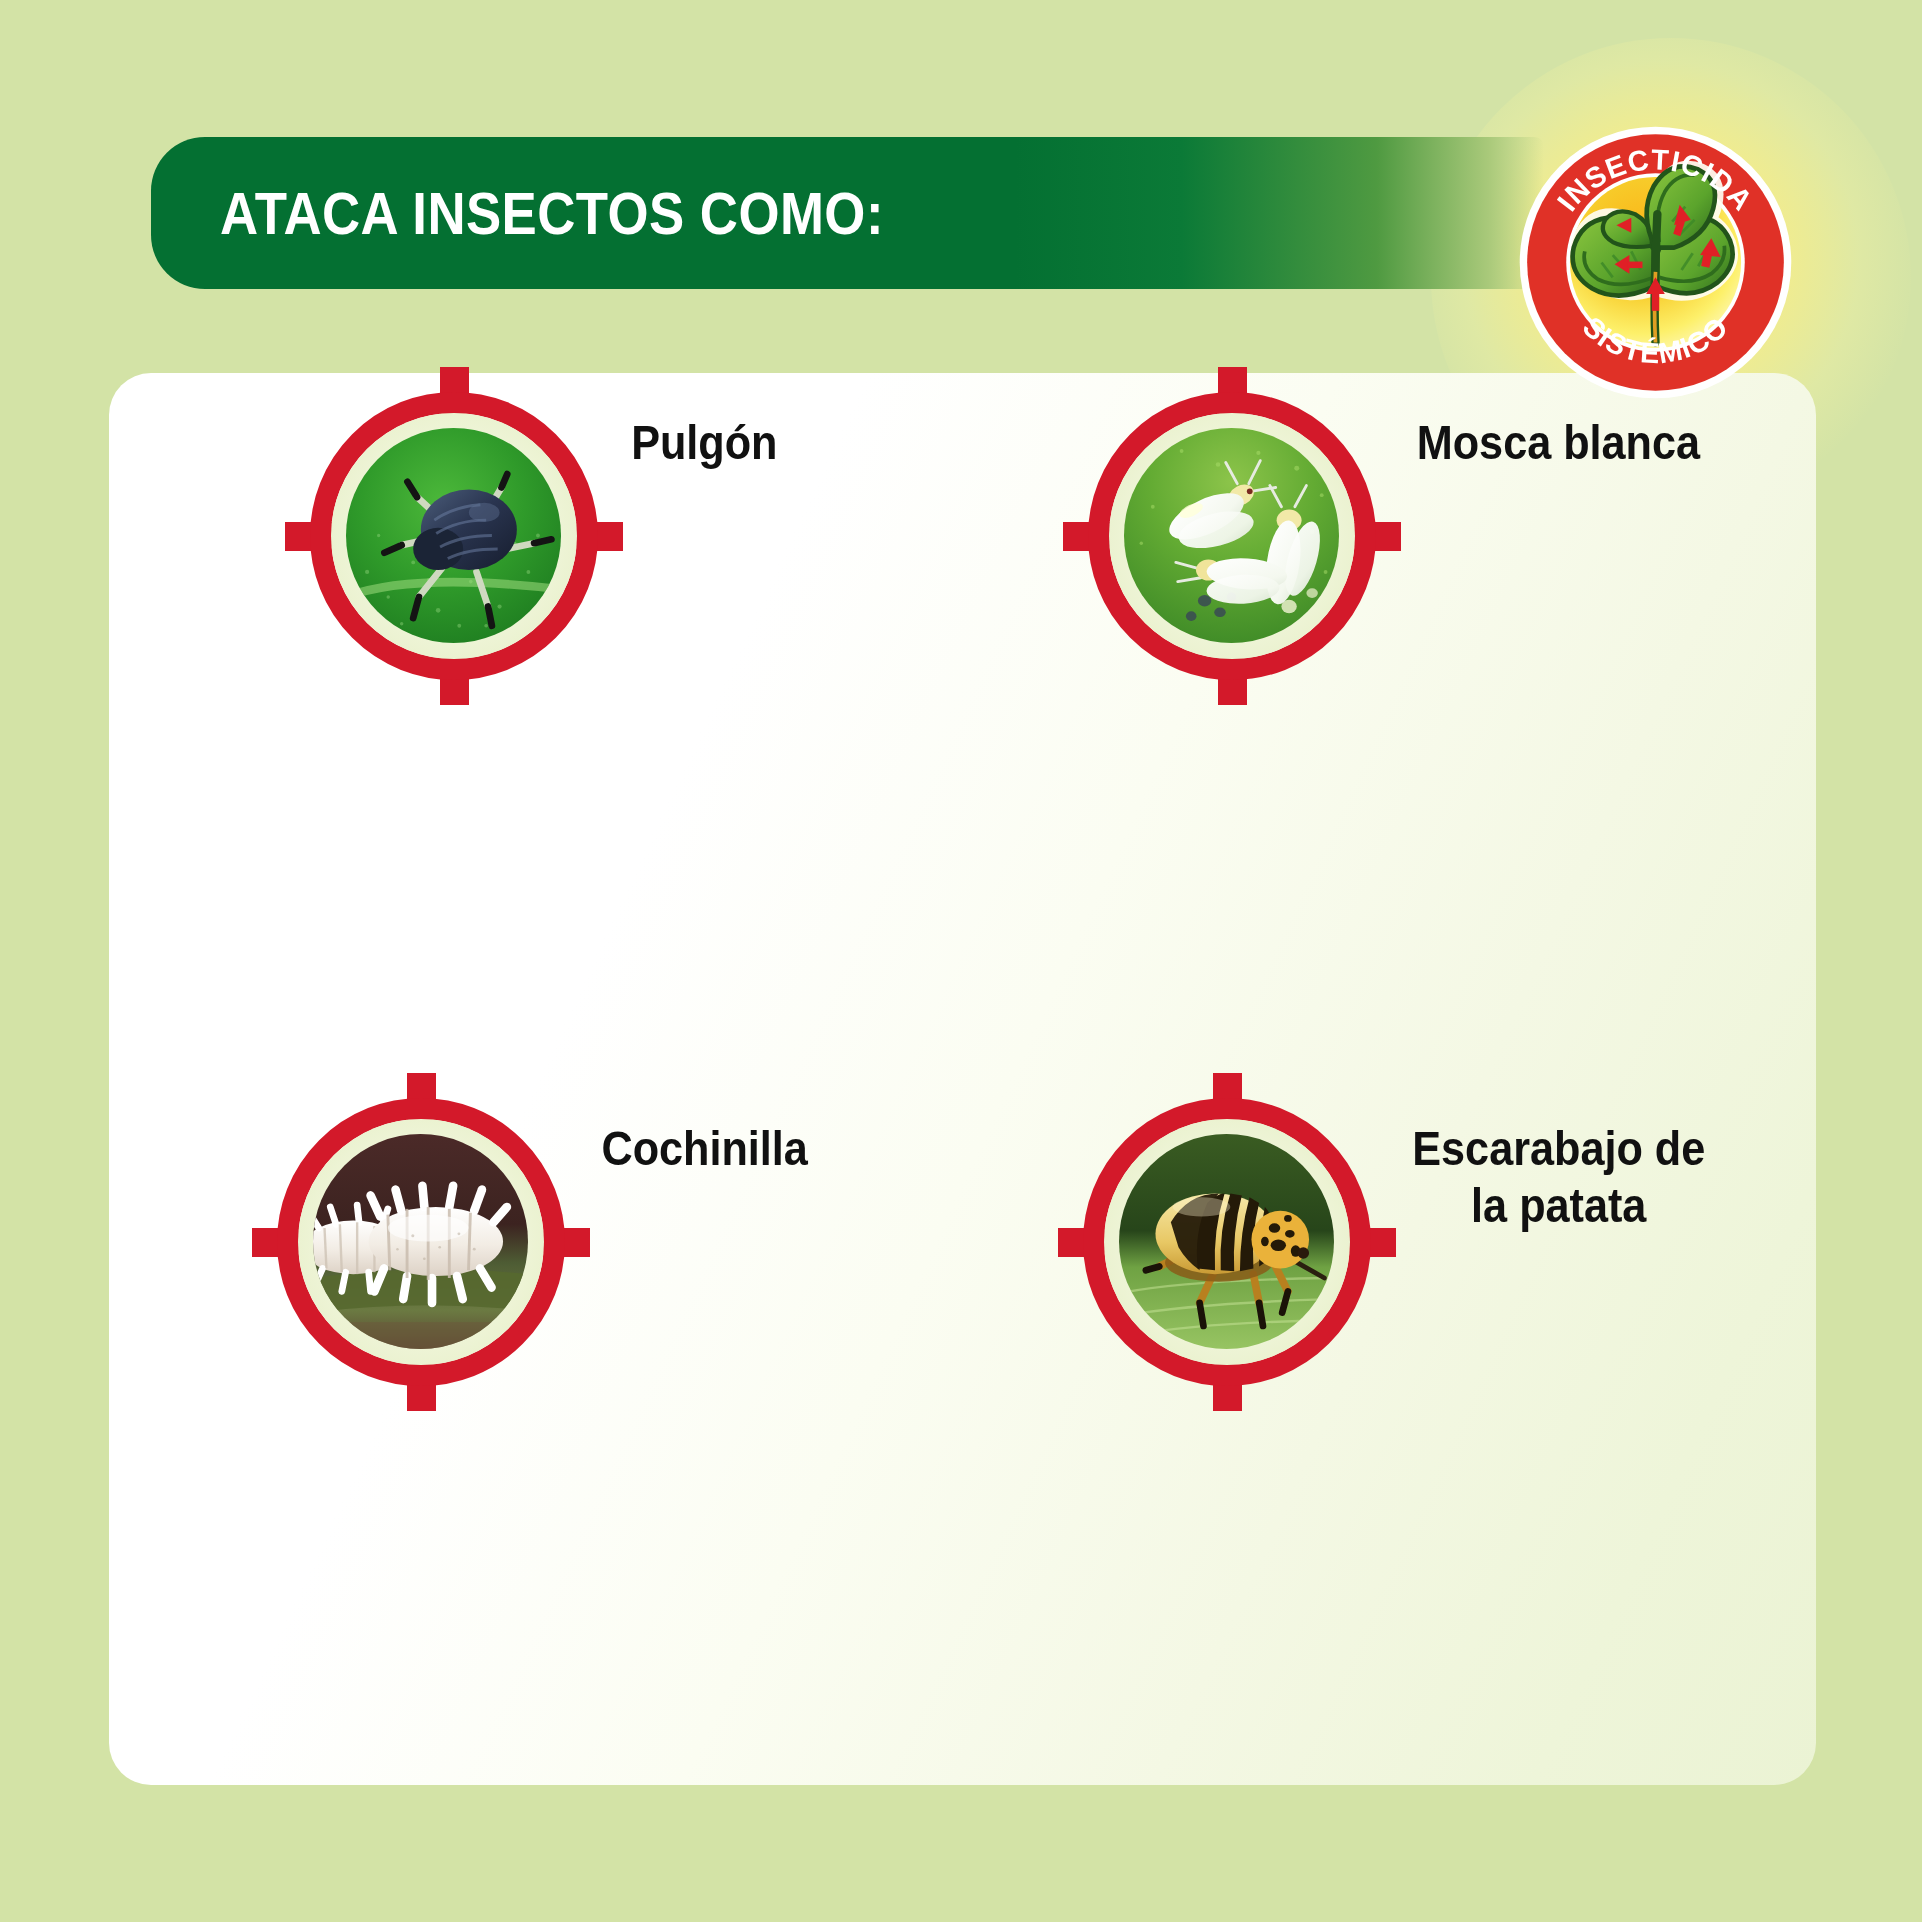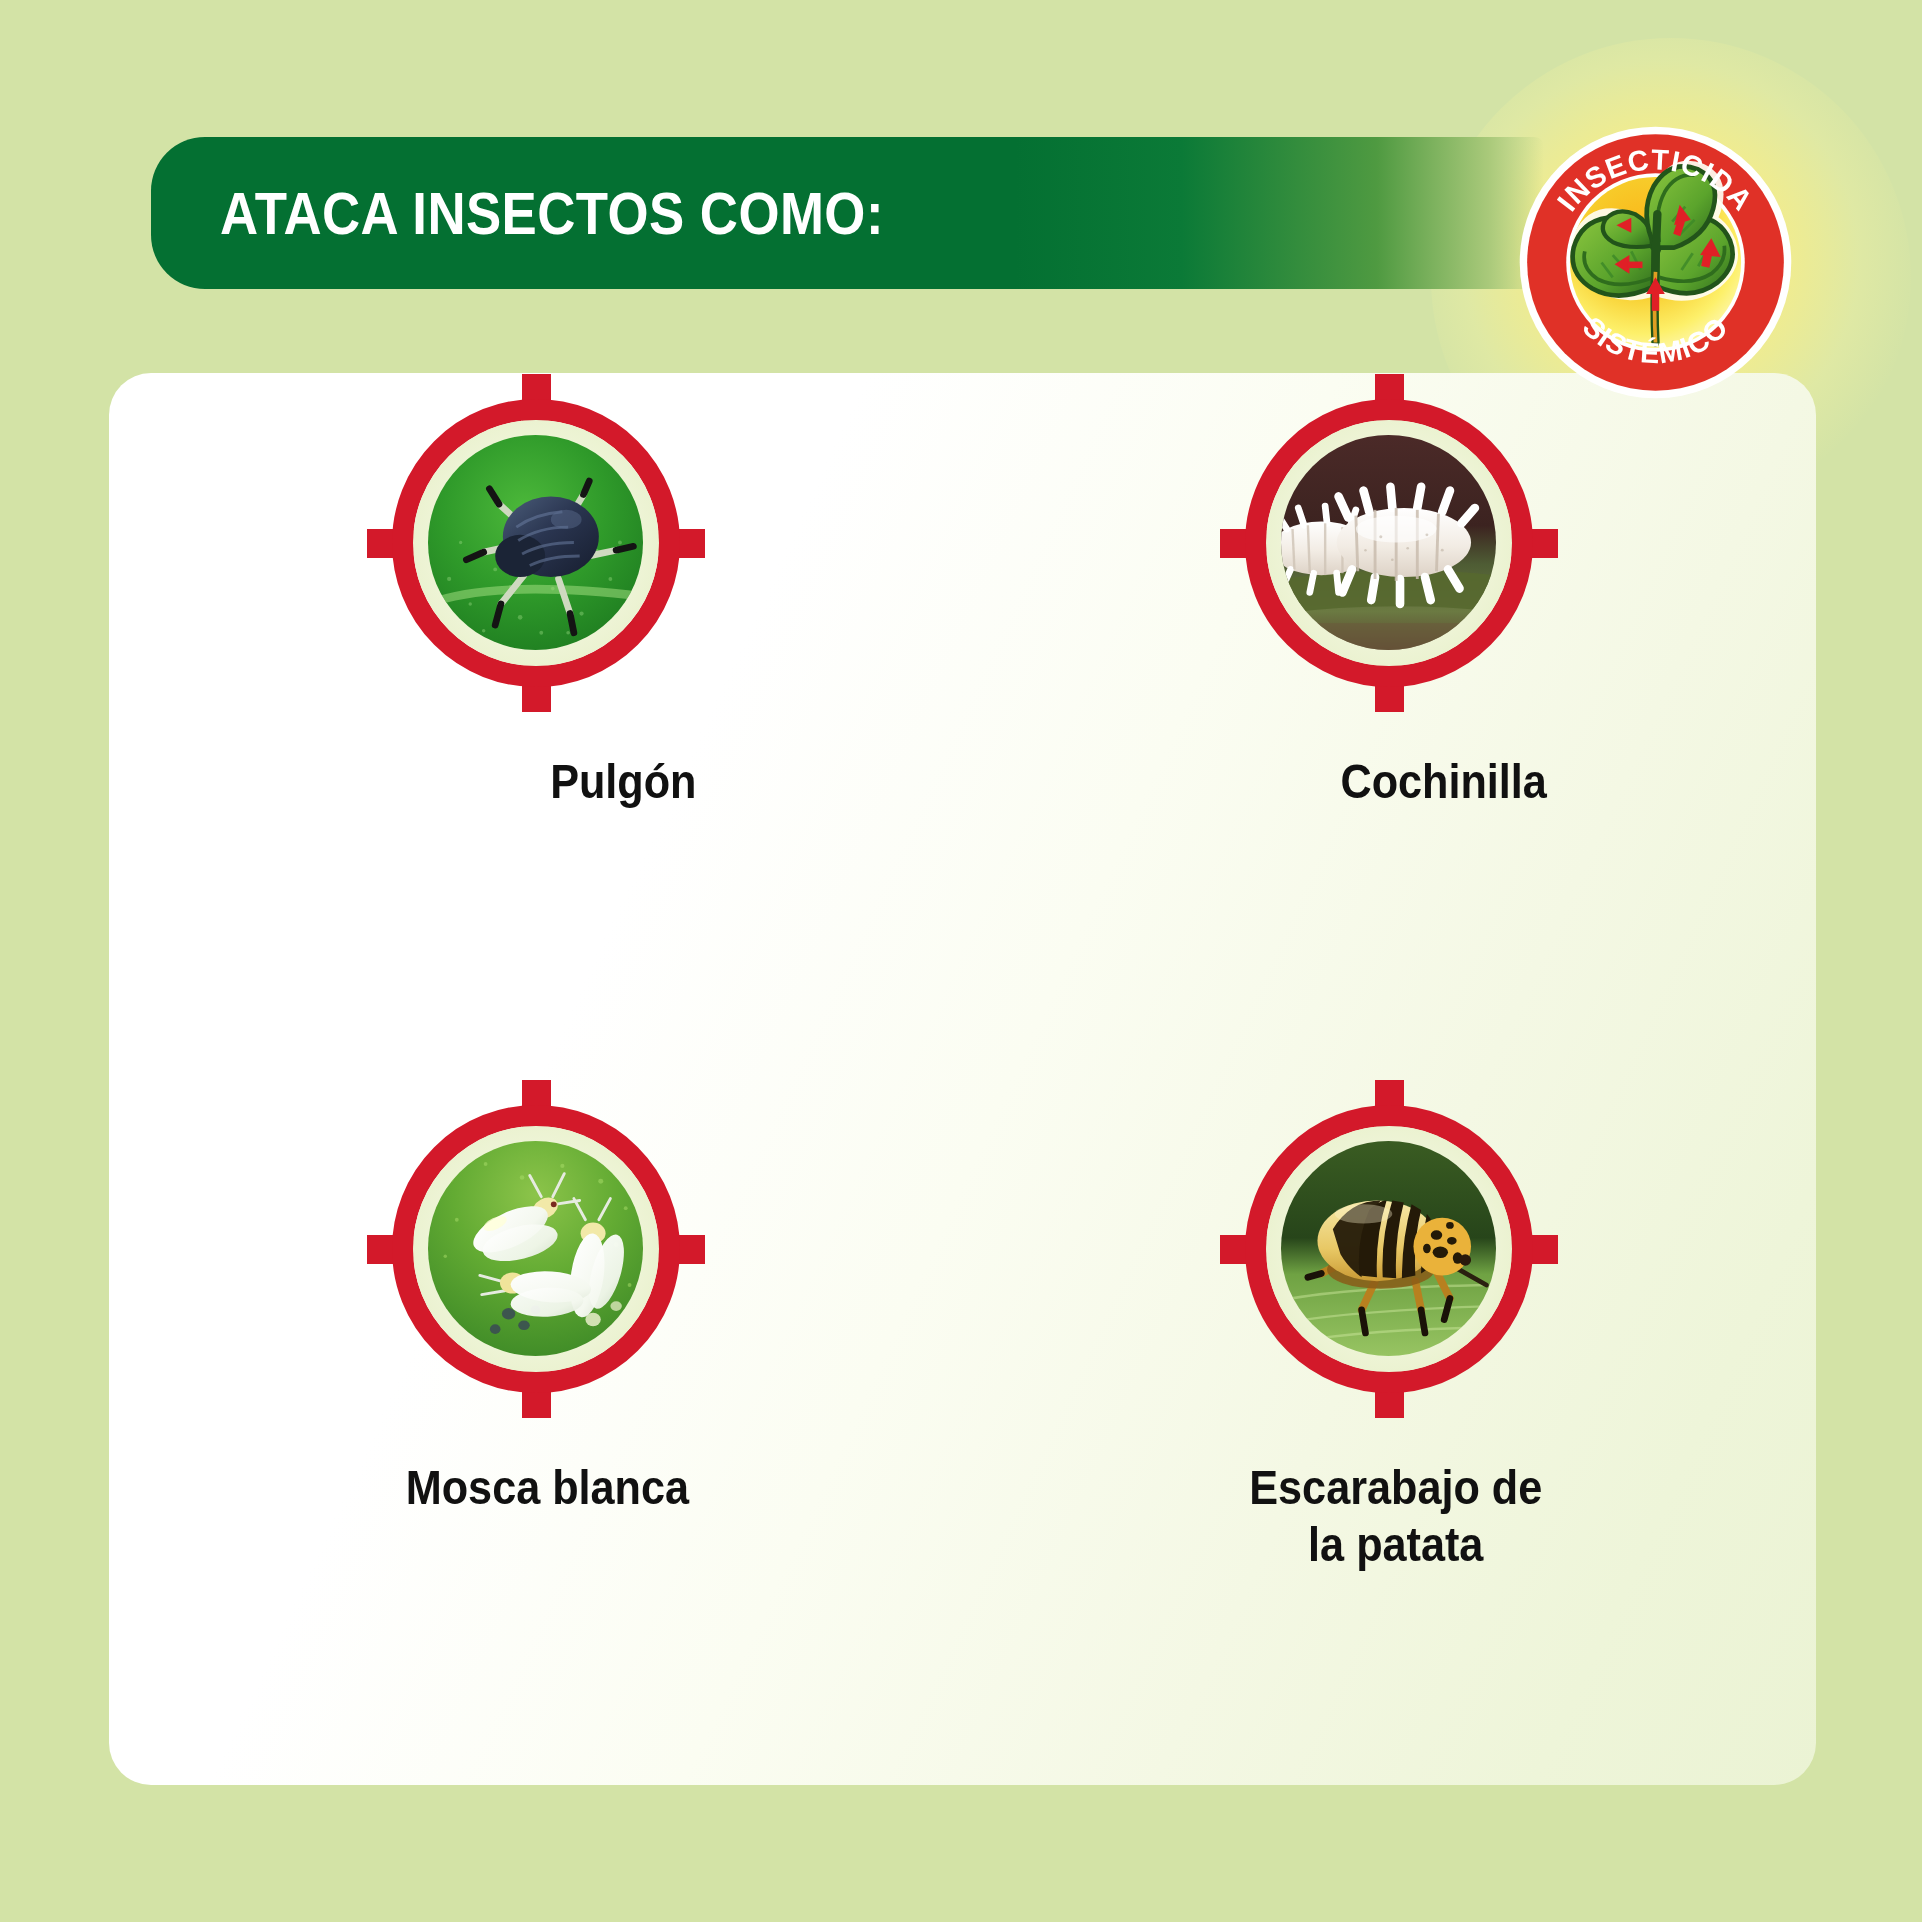--- a/index.html
+++ b/index.html
@@ -72,21 +72,21 @@
     display:grid;
     grid-template-columns:1fr 1fr;
     grid-template-rows:1fr 1fr;
   }
   .cell{
     position:relative;
     display:flex; flex-direction:column;
     align-items:center; justify-content:flex-start;
     padding-top:0px;
   }
-  .cell-inner{ position:relative; display:flex; flex-direction:column; align-items:flex-end;margin-top:7px; }
+  .cell-inner{ position:relative; display:flex; align-items:flex-start; }
 
   
   .target{
     position:relative;
     width:338px; height:338px;
     margin-top:-5.8px;
   }
   .ring{
     position:absolute; left:25px; top:25px;
     width:288px; height:288px;
@@ -220,109 +220,20 @@
                 <path d="M92 96 Q112 82 140 80"></path>
                 <path d="M94 110 Q116 96 146 96"></path>
                 <path d="M98 124 Q120 112 152 112"></path>
                 <path d="M106 136 Q126 126 158 126"></path>
               </g>
               <ellipse cx="144" cy="88" rx="16" ry="10" fill="#5d6f90" opacity=".45"></ellipse>
             </svg>
           </div>
         </div>
         <div class="label">Pulgón</div>
-      </div>
-    </div>
-
-    <div class="cell">
-      <div class="cell-inner">
-        <div class="target">
-          <div class="tick tick-t"></div>
-          <div class="tick tick-b"></div>
-          <div class="tick tick-l"></div>
-          <div class="tick tick-r"></div>
-          <div class="ring"></div>
-          <div class="inner-gap"></div>
-          <div class="photo">
-            <svg viewBox="0 0 224 224" xmlns="http://www.w3.org/2000/svg">
-              <defs>
-                <linearGradient id="bgM" x1="0" y1="0" x2="0" y2="1">
-                  <stop offset="0%" stop-color="#4b2a28"></stop>
-                  <stop offset="42%" stop-color="#3c2320"></stop>
-                  <stop offset="60%" stop-color="#4e5c34"></stop>
-                  <stop offset="82%" stop-color="#6b7a42"></stop>
-                  <stop offset="100%" stop-color="#5b4430"></stop>
-                </linearGradient>
-                <linearGradient id="mealy" x1="0" y1="0" x2="0" y2="1">
-                  <stop offset="0%" stop-color="#ffffff"></stop>
-                  <stop offset="55%" stop-color="#f2ece4"></stop>
-                  <stop offset="100%" stop-color="#ddd2c6"></stop>
-                </linearGradient>
-              </defs>
-              <rect width="224" height="224" fill="url(#bgM)"></rect>
-
-              <path d="M0 150 Q112 134 224 146 L224 184 Q112 172 0 186 Z" fill="#56682f" opacity=".9"></path>
-
-              <g>
-                <ellipse cx="42" cy="118" rx="52" ry="28" fill="url(#mealy)"></ellipse>
-                <g stroke="#ffffff" stroke-width="7" stroke-linecap="round">
-                  <path d="M6 98 L-4 82"></path>
-                    <path d="M24 94 L18 76"></path>
-                  <path d="M48 92 L46 74"></path>
-                    <path d="M72 96 L78 78"></path>
-                  <path d="M10 140 L2 158"></path>
-                    <path d="M34 144 L30 164"></path>
-                  <path d="M58 144 L60 164"></path>
-                </g>
-                <g stroke="#cfc4b6" stroke-width="2.5" opacity=".8">
-                  <path d="M12 98 L14 140"></path>
-                    <path d="M28 94 L30 144"></path>
-                  <path d="M46 92 L46 146"></path>
-                    <path d="M64 96 L64 144"></path>
-                </g>
-              </g>
-
-              <g>
-                <ellipse cx="128" cy="112" rx="70" ry="36" fill="url(#mealy)"></ellipse>
-                <g stroke="#ffffff" stroke-width="9" stroke-linecap="round">
-                  <path d="M70 86 L60 64"></path>
-                    <path d="M92 80 L86 58"></path>
-                  <path d="M116 76 L114 54"></path>
-                    <path d="M142 76 L146 54"></path>
-                  <path d="M168 80 L176 58"></path>
-                    <path d="M188 92 L202 76"></path>
-                  <path d="M74 140 L64 164"></path>
-                    <path d="M98 148 L94 172"></path>
-                  <path d="M124 150 L124 176"></path>
-                    <path d="M150 148 L156 172"></path>
-                  <path d="M174 140 L186 160"></path>
-                </g>
-                <g stroke="#c9bdae" stroke-width="3" opacity=".85">
-                  <path d="M78 84 L80 142"></path>
-                    <path d="M98 78 L98 150"></path>
-                  <path d="M120 76 L120 152"></path>
-                    <path d="M142 78 L142 150"></path>
-                  <path d="M164 82 L162 142"></path>
-                </g>
-                <ellipse cx="120" cy="98" rx="42" ry="14" fill="#ffffff" opacity=".6"></ellipse>
-              </g>
-
-              <g fill="#b5a898" opacity=".5">
-                <circle cx="104" cy="106" r="1.6"></circle>
-                  <circle cx="132" cy="118" r="1.4"></circle>
-                <circle cx="152" cy="104" r="1.5"></circle>
-                  <circle cx="88" cy="120" r="1.3"></circle>
-                <circle cx="168" cy="120" r="1.5"></circle>
-                  <circle cx="116" cy="130" r="1.4"></circle>
-              </g>
-              <rect y="196" width="224" height="28" fill="#6b5a3c" opacity=".6"></rect>
-            </svg>
-          </div>
-        </div>
-        <div class="label">Cochinilla</div>
       </div>
     </div>
 
     <div class="cell">
       <div class="cell-inner">
         <div class="target">
           <div class="tick tick-t"></div>
           <div class="tick tick-b"></div>
           <div class="tick tick-l"></div>
           <div class="tick tick-r"></div>
@@ -409,20 +320,109 @@
         <div class="target">
           <div class="tick tick-t"></div>
           <div class="tick tick-b"></div>
           <div class="tick tick-l"></div>
           <div class="tick tick-r"></div>
           <div class="ring"></div>
           <div class="inner-gap"></div>
           <div class="photo">
             <svg viewBox="0 0 224 224" xmlns="http://www.w3.org/2000/svg">
               <defs>
+                <linearGradient id="bgM" x1="0" y1="0" x2="0" y2="1">
+                  <stop offset="0%" stop-color="#4b2a28"></stop>
+                  <stop offset="42%" stop-color="#3c2320"></stop>
+                  <stop offset="60%" stop-color="#4e5c34"></stop>
+                  <stop offset="82%" stop-color="#6b7a42"></stop>
+                  <stop offset="100%" stop-color="#5b4430"></stop>
+                </linearGradient>
+                <linearGradient id="mealy" x1="0" y1="0" x2="0" y2="1">
+                  <stop offset="0%" stop-color="#ffffff"></stop>
+                  <stop offset="55%" stop-color="#f2ece4"></stop>
+                  <stop offset="100%" stop-color="#ddd2c6"></stop>
+                </linearGradient>
+              </defs>
+              <rect width="224" height="224" fill="url(#bgM)"></rect>
+
+              <path d="M0 150 Q112 134 224 146 L224 184 Q112 172 0 186 Z" fill="#56682f" opacity=".9"></path>
+
+              <g>
+                <ellipse cx="42" cy="118" rx="52" ry="28" fill="url(#mealy)"></ellipse>
+                <g stroke="#ffffff" stroke-width="7" stroke-linecap="round">
+                  <path d="M6 98 L-4 82"></path>
+                    <path d="M24 94 L18 76"></path>
+                  <path d="M48 92 L46 74"></path>
+                    <path d="M72 96 L78 78"></path>
+                  <path d="M10 140 L2 158"></path>
+                    <path d="M34 144 L30 164"></path>
+                  <path d="M58 144 L60 164"></path>
+                </g>
+                <g stroke="#cfc4b6" stroke-width="2.5" opacity=".8">
+                  <path d="M12 98 L14 140"></path>
+                    <path d="M28 94 L30 144"></path>
+                  <path d="M46 92 L46 146"></path>
+                    <path d="M64 96 L64 144"></path>
+                </g>
+              </g>
+
+              <g>
+                <ellipse cx="128" cy="112" rx="70" ry="36" fill="url(#mealy)"></ellipse>
+                <g stroke="#ffffff" stroke-width="9" stroke-linecap="round">
+                  <path d="M70 86 L60 64"></path>
+                    <path d="M92 80 L86 58"></path>
+                  <path d="M116 76 L114 54"></path>
+                    <path d="M142 76 L146 54"></path>
+                  <path d="M168 80 L176 58"></path>
+                    <path d="M188 92 L202 76"></path>
+                  <path d="M74 140 L64 164"></path>
+                    <path d="M98 148 L94 172"></path>
+                  <path d="M124 150 L124 176"></path>
+                    <path d="M150 148 L156 172"></path>
+                  <path d="M174 140 L186 160"></path>
+                </g>
+                <g stroke="#c9bdae" stroke-width="3" opacity=".85">
+                  <path d="M78 84 L80 142"></path>
+                    <path d="M98 78 L98 150"></path>
+                  <path d="M120 76 L120 152"></path>
+                    <path d="M142 78 L142 150"></path>
+                  <path d="M164 82 L162 142"></path>
+                </g>
+                <ellipse cx="120" cy="98" rx="42" ry="14" fill="#ffffff" opacity=".6"></ellipse>
+              </g>
+
+              <g fill="#b5a898" opacity=".5">
+                <circle cx="104" cy="106" r="1.6"></circle>
+                  <circle cx="132" cy="118" r="1.4"></circle>
+                <circle cx="152" cy="104" r="1.5"></circle>
+                  <circle cx="88" cy="120" r="1.3"></circle>
+                <circle cx="168" cy="120" r="1.5"></circle>
+                  <circle cx="116" cy="130" r="1.4"></circle>
+              </g>
+              <rect y="196" width="224" height="28" fill="#6b5a3c" opacity=".6"></rect>
+            </svg>
+          </div>
+        </div>
+        <div class="label">Cochinilla</div>
+      </div>
+    </div>
+
+    <div class="cell">
+      <div class="cell-inner">
+        <div class="target">
+          <div class="tick tick-t"></div>
+          <div class="tick tick-b"></div>
+          <div class="tick tick-l"></div>
+          <div class="tick tick-r"></div>
+          <div class="ring"></div>
+          <div class="inner-gap"></div>
+          <div class="photo">
+            <svg viewBox="0 0 224 224" xmlns="http://www.w3.org/2000/svg">
+              <defs>
                 <linearGradient id="bgB" x1="0" y1="0" x2="0" y2="1">
                   <stop offset="0%" stop-color="#3a5c22"></stop>
                   <stop offset="45%" stop-color="#27451a"></stop>
                   <stop offset="62%" stop-color="#6fa243"></stop>
                   <stop offset="100%" stop-color="#97c462"></stop>
                 </linearGradient>
                 <linearGradient id="elytra" x1="0" y1="0" x2="0" y2="1">
                   <stop offset="0%" stop-color="#f6e8a8"></stop>
                   <stop offset="60%" stop-color="#e8c865"></stop>
                   <stop offset="100%" stop-color="#c99a34"></stop>

